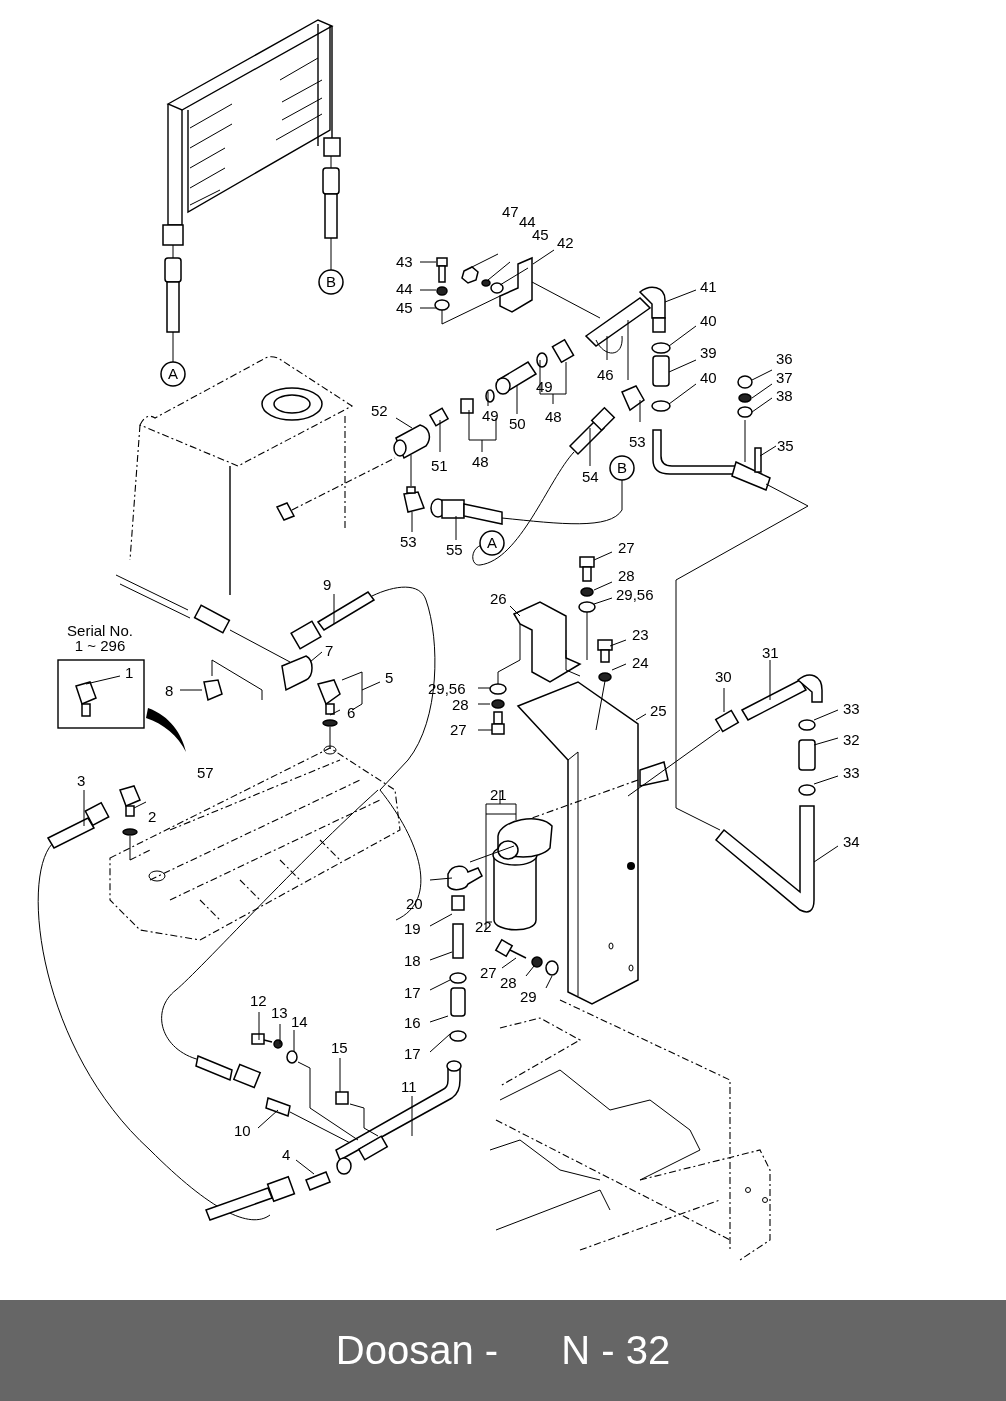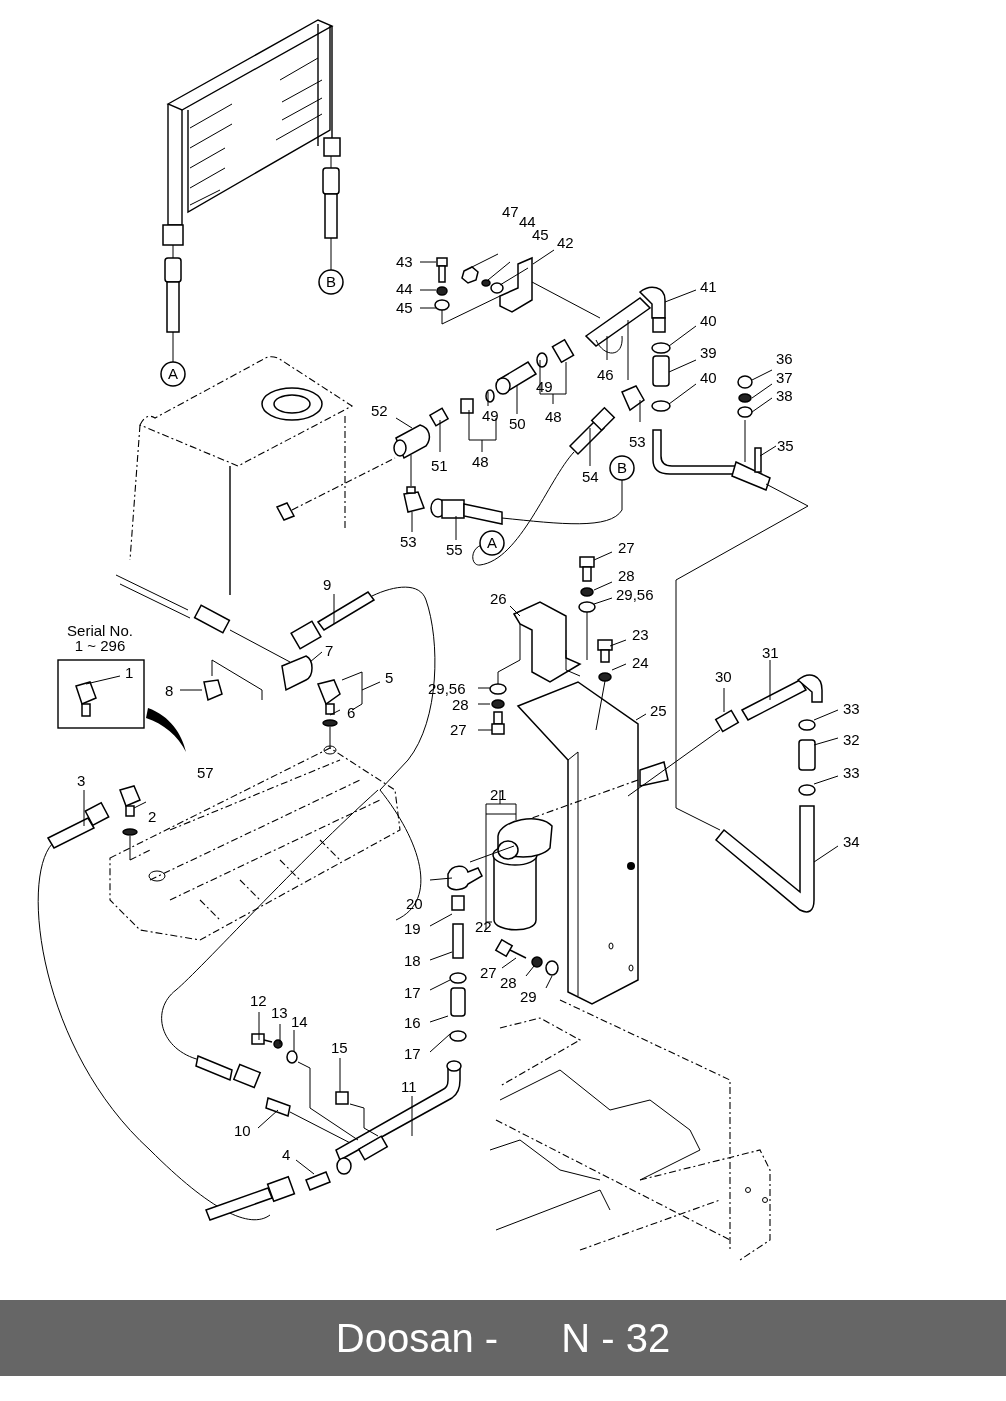--- a/index.html
+++ b/index.html
@@ -7,21 +7,21 @@
   #diagram{position:absolute;left:0;top:0;width:1006px;height:1300px;}
   #diagram svg{width:1006px;height:1300px;display:block;}
   .ln{stroke:#000;stroke-width:1.4;fill:none;}
   .thin{stroke:#000;stroke-width:1;fill:none;}
   .dash{stroke:#000;stroke-width:1.1;fill:none;stroke-dasharray:7 3 2 3;}
   .part{stroke:#000;stroke-width:1.5;fill:#fff;}
   .partk{stroke:#000;stroke-width:1.5;fill:#222;}
   .lbl{font-family:"Liberation Sans",sans-serif;font-size:15px;fill:#000;}
   .circ{stroke:#000;stroke-width:1.5;fill:#fff;}
   .serial{font-family:"Liberation Sans",sans-serif;font-size:15px;fill:#000;text-anchor:middle;}
-  #footer{position:absolute;left:0;top:1300px;width:1006px;height:76px;background:#666666;display:flex;align-items:center;justify-content:center;}
+  #footer{position:absolute;left:0;top:1300px;width:1006px;height:101px;background:#666666;display:flex;align-items:center;justify-content:center;}
   #footer .ft{color:#ffffff;font-family:"Liberation Sans",sans-serif;font-size:40px;letter-spacing:0px;white-space:pre;}
   #footer .gap{display:inline-block;width:52px;}
 </style>
 </head>
 <body>
 
 <div id="diagram">
 <svg viewBox="0 0 1006 1300" xmlns="http://www.w3.org/2000/svg">
 
   <g>

